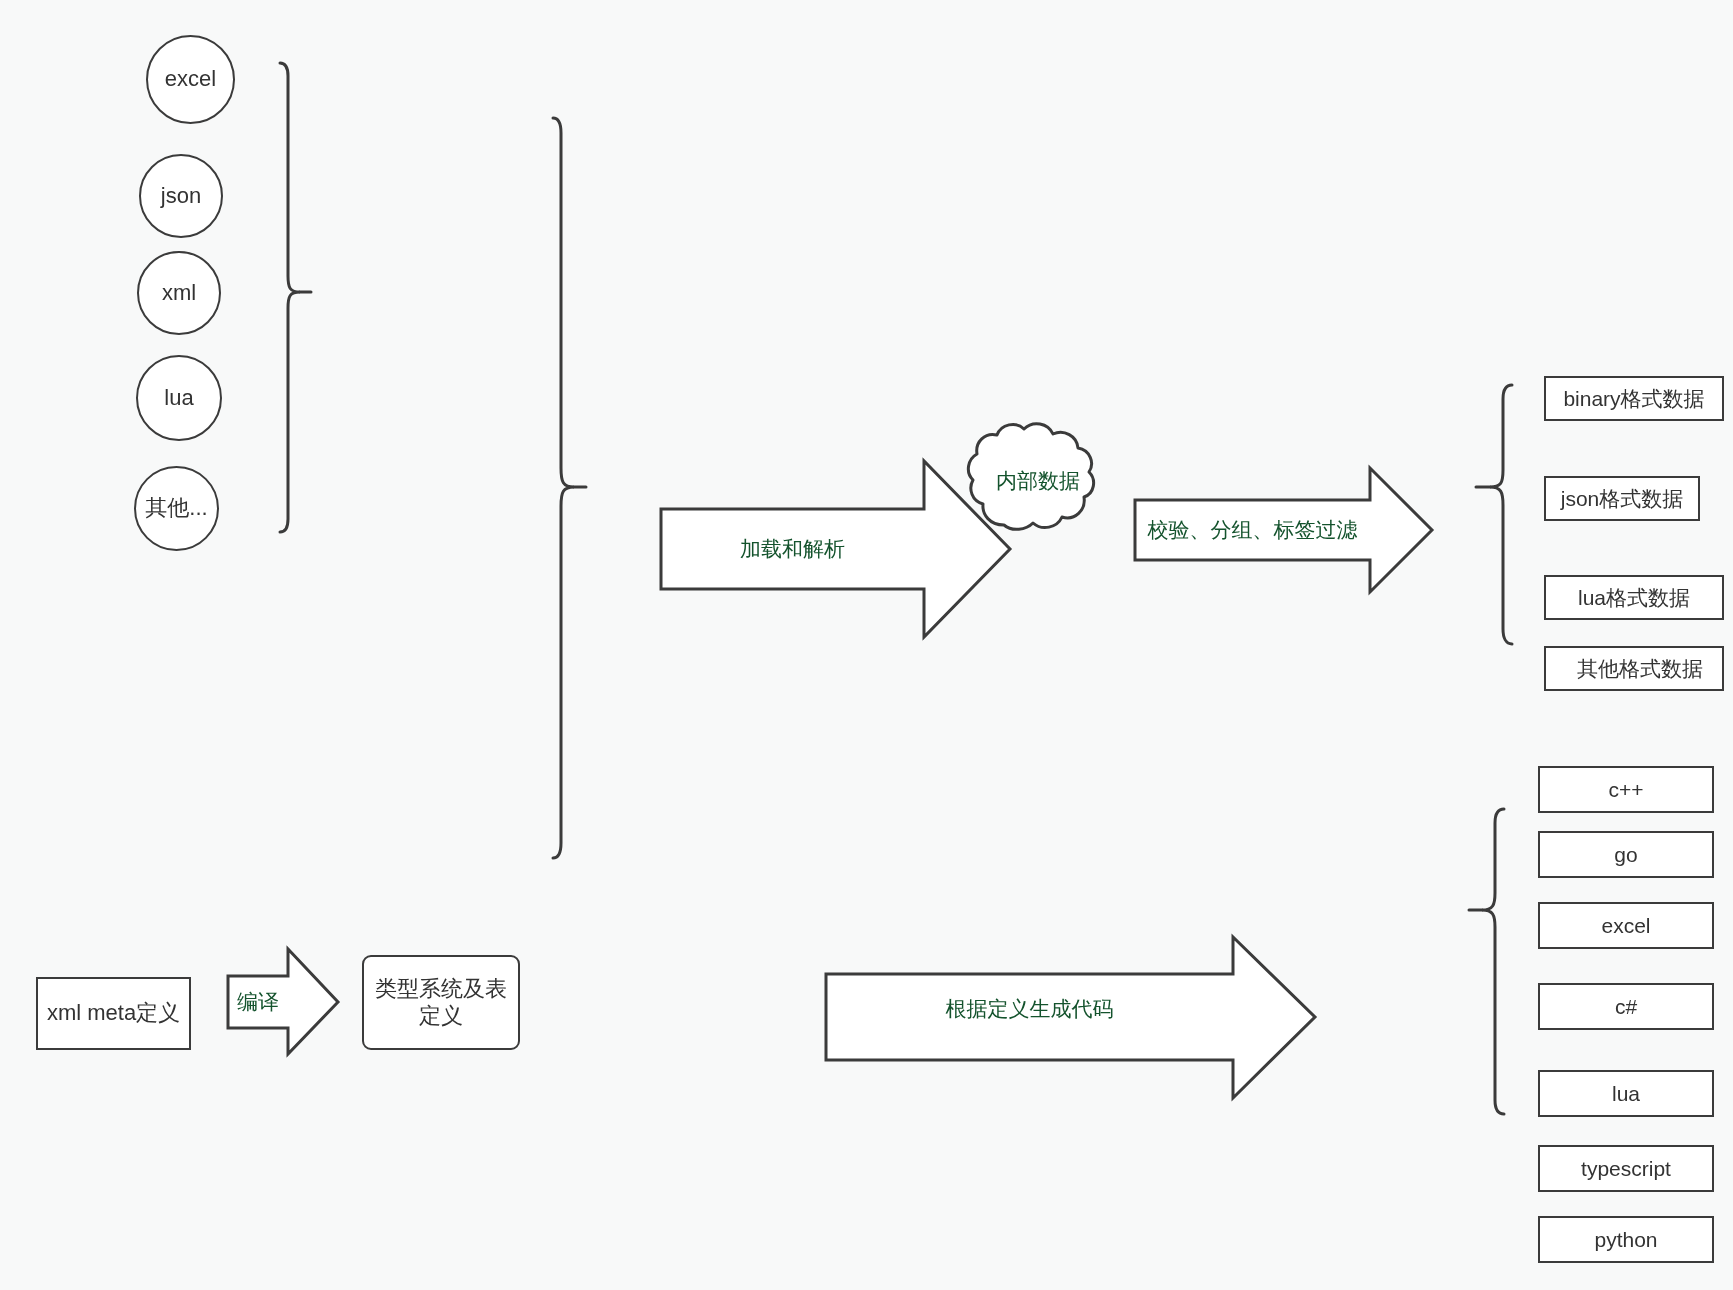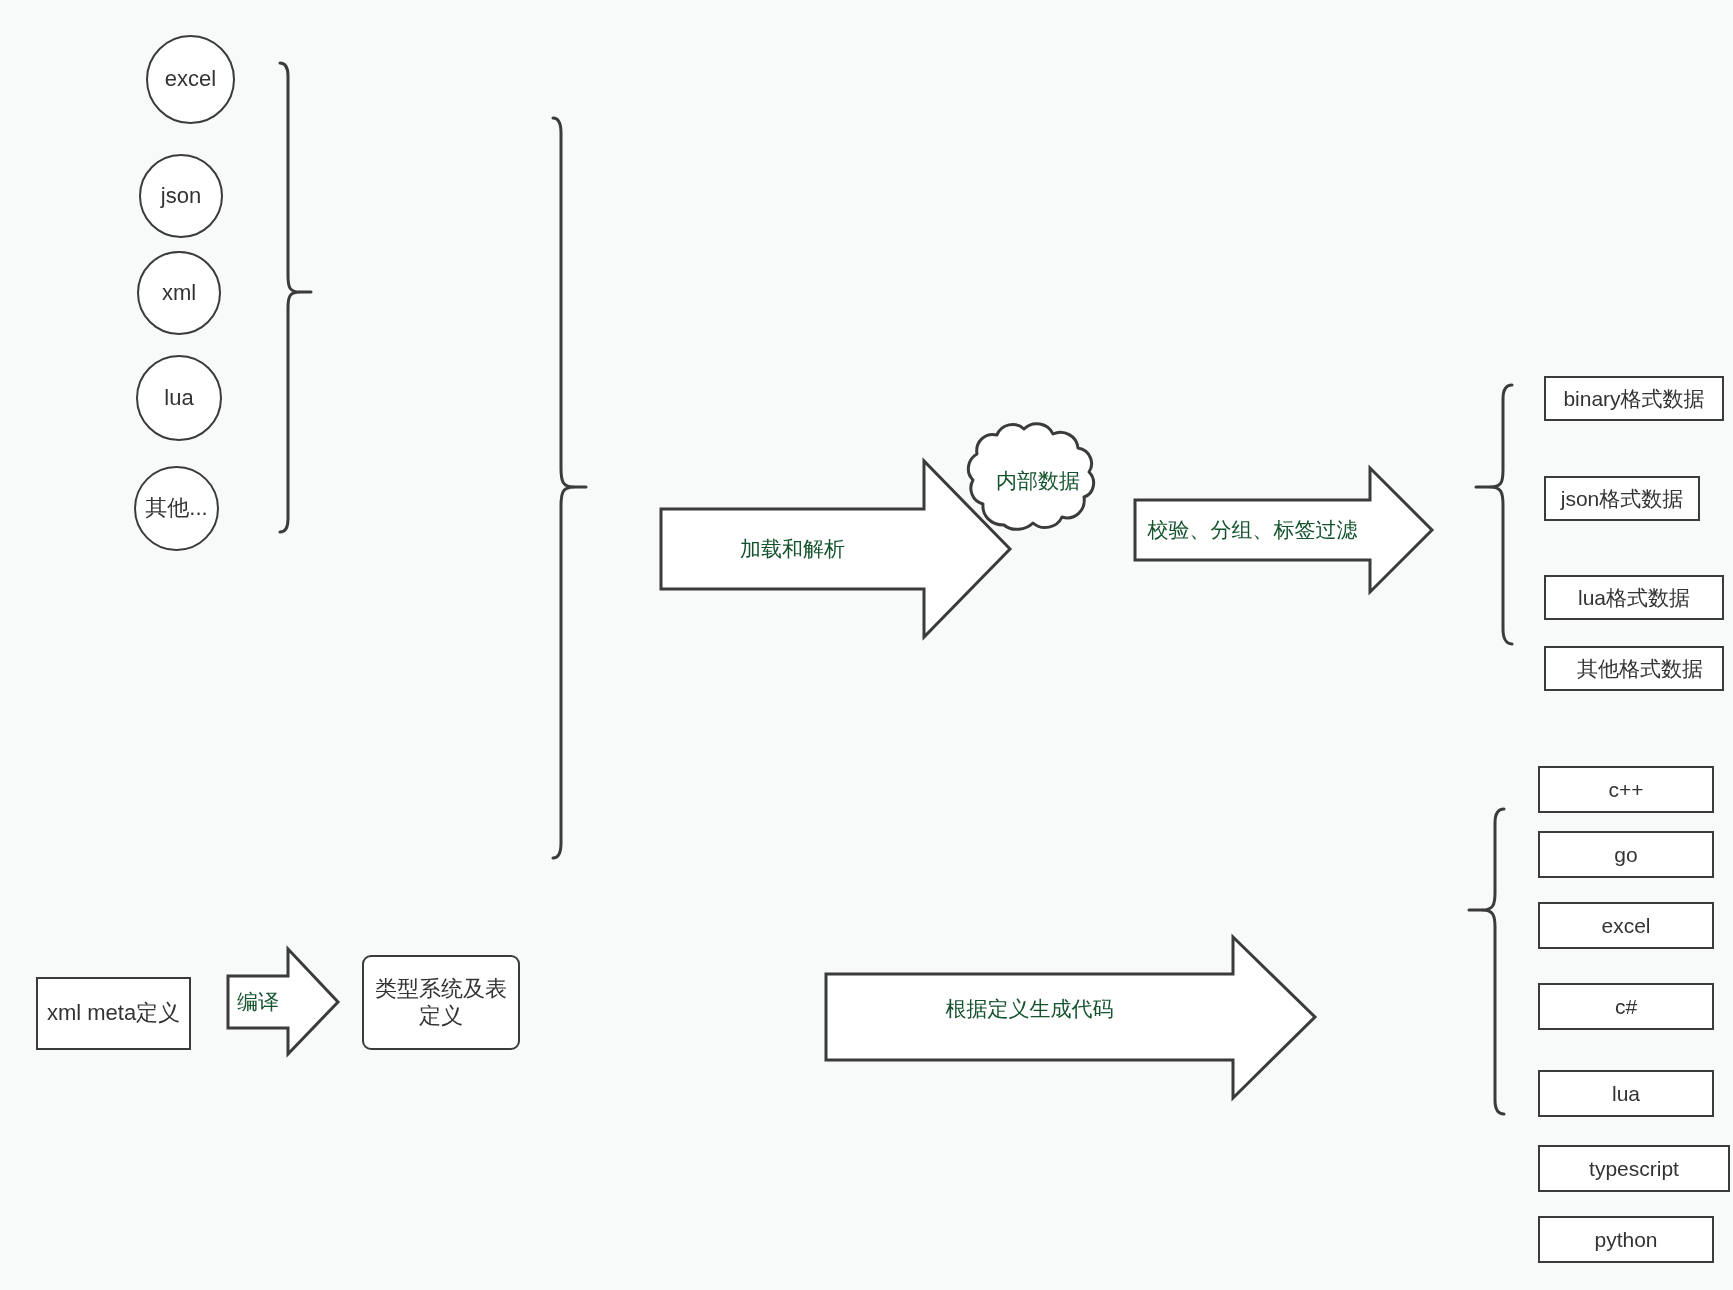--- a/index.html
+++ b/index.html
@@ -232,20 +232,20 @@
   </div>
   <div class="node small-rect" style="left:1538px; top:902px; width:176px; height:47px;">
     <span>excel</span>
   </div>
   <div class="node small-rect" style="left:1538px; top:983px; width:176px; height:47px;">
     <span>c#</span>
   </div>
   <div class="node small-rect" style="left:1538px; top:1070px; width:176px; height:47px;">
     <span>lua</span>
   </div>
-  <div class="node small-rect" style="left:1538px; top:1145px; width:192px; height:47px;">
+  <div class="node small-rect" style="left:1538px; top:1145px; width:176px; height:47px;">
     <span>typescript</span>
   </div>
   <div class="node small-rect" style="left:1538px; top:1216px; width:176px; height:47px;">
     <span>python</span>
   </div>
 
 </div>
 
 </body></html>

